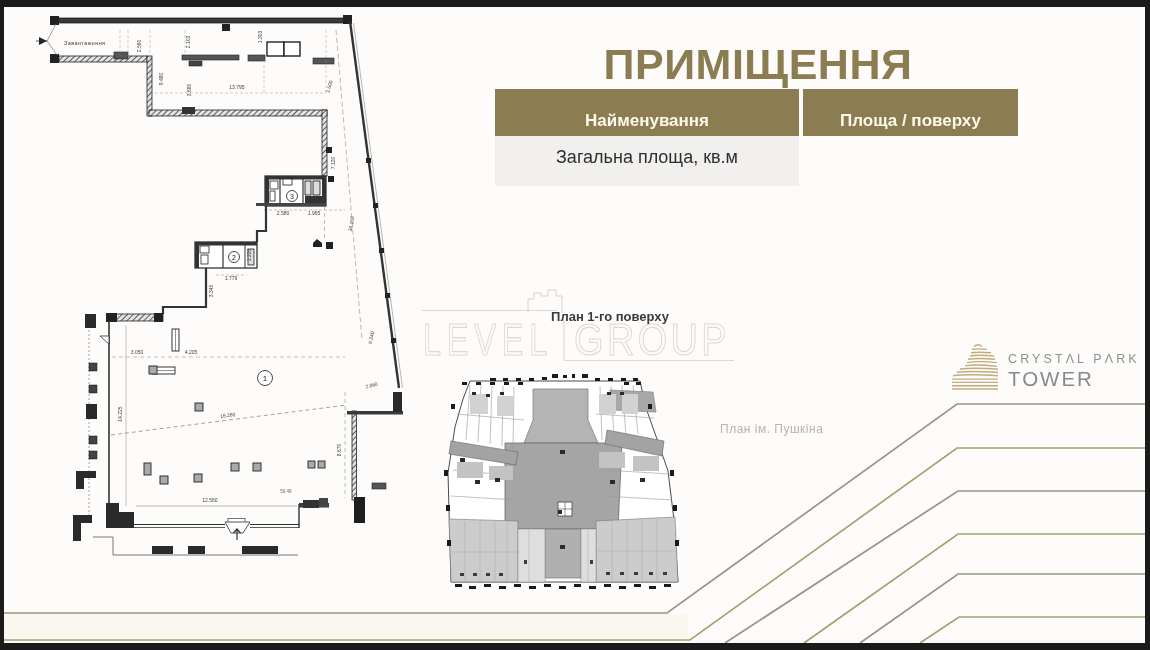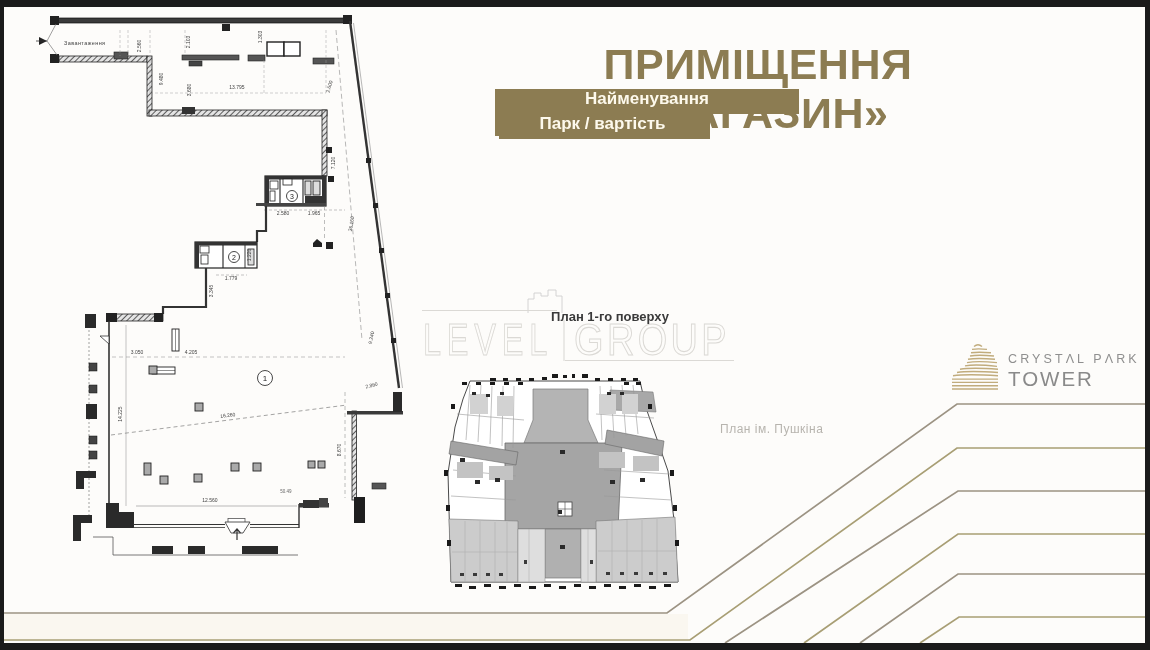--- a/index.html
+++ b/index.html
@@ -292,30 +292,31 @@
   <rect x="188" y="546" width="17" height="8" fill="#2a2a2a"></rect>
 
   <rect x="242" y="546" width="36" height="8" fill="#2a2a2a"></rect>
   </g>
 </svg>
 
 <div class="abs" style="left:495px;top:40px;width:526px;text-align:center;font-size:43px;font-weight:bold;color:#8c7c52;letter-spacing:0.5px;">ПРИМІЩЕННЯ «МАГАЗИН»</div>
 
 <div class="abs" style="left:495px;top:88.5px;width:523px;">
 
-  <div style="display:flex;height:47.5px;flex-direction:column;">
+  <div style="display:flex;height:47.5px;">
 
     <div style="width:304px;background:#8c7c52;color:#fdf9ec;font-weight:bold;font-size:17px;display:flex;align-items:flex-end;justify-content:center;padding-bottom:5px;box-sizing:border-box;">Найменування</div>
     <div style="width:4px;background:#fdfcfa;"></div>
 
-    <div style="width:215px;background:#8c7c52;color:#fdf9ec;font-weight:bold;font-size:17px;display:flex;align-items:flex-end;justify-content:center;padding-bottom:5px;box-sizing:border-box;">Парк / вартість</div>
+    <div style="width:215px;background:#8c7c52;color:#fdf9ec;font-weight:bold;font-size:17px;display:flex;align-items:flex-end;justify-content:center;padding-bottom:5px;box-sizing:border-box;">Площа / поверху</div>
   </div>
 
   <div style="display:flex;height:50px;">
 
+    <div style="width:304px;background:#f1f0ee;color:#2e2e2e;font-size:18px;display:flex;align-items:flex-start;justify-content:center;padding-top:11px;box-sizing:border-box;">Загальна площа, кв.м</div>
     <div style="width:4px;background:#fdfcfa;"></div>
 
   </div>
 </div>
 
 <svg class="abs" style="left:0;top:0;" width="1150" height="650" viewBox="0 0 1150 650">
   <g>
 
   <polygon points="470,381 640,381 646,408 658,442 668,471 674,520 678,582 451,582 448,473 455,427 463,399" fill="#ffffff" stroke="#4a4a4a" stroke-width="1"></polygon>
 

